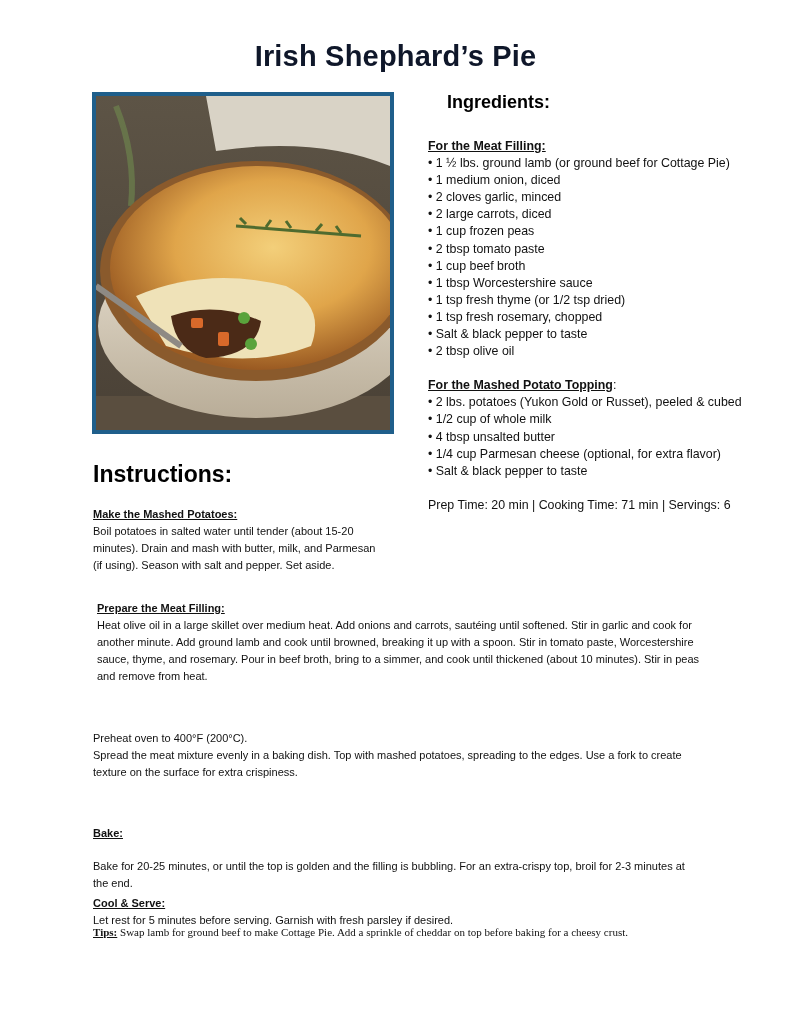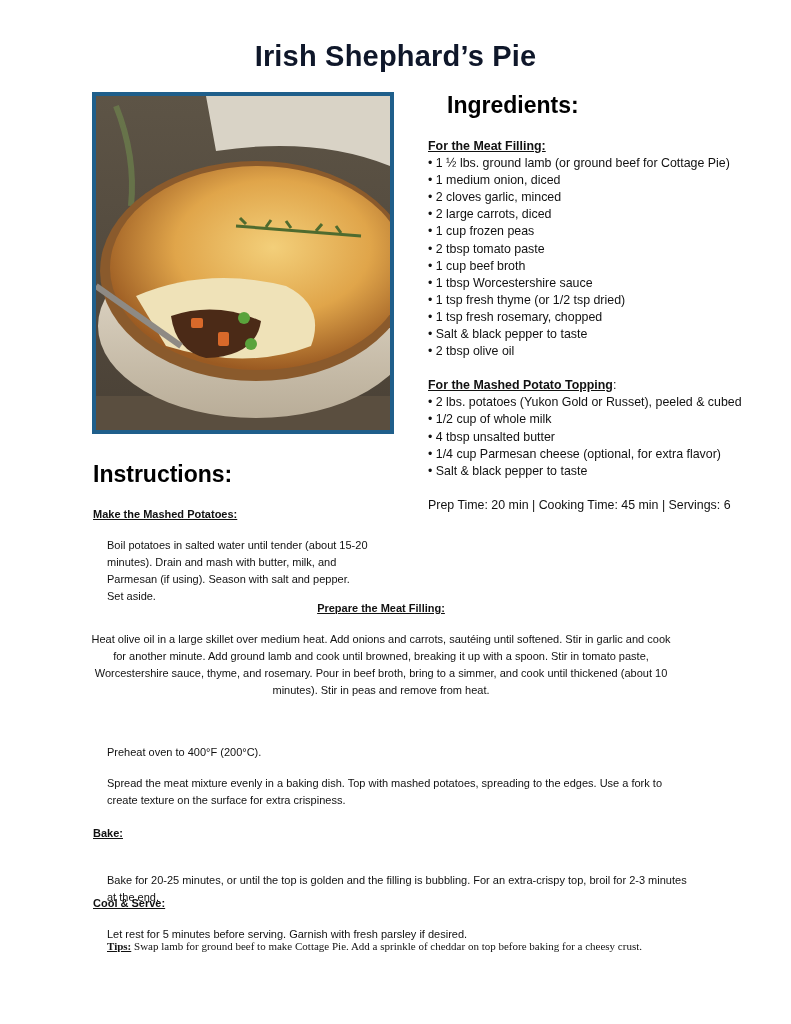--- a/index.html
+++ b/index.html
@@ -4,38 +4,38 @@
 <style>
   html, body { margin: 0; padding: 0; background: #ffffff; }
   body { width: 791px; height: 1024px; position: relative; overflow: hidden;
          font-family: "Liberation Sans", sans-serif; color: #111; }
   .abs { position: absolute; }
   .title { left: 0; width: 791px; top: 40px; text-align: center;
            font-size: 29px; font-weight: bold; color: #0f172a; letter-spacing: 0.2px; }
   .photo-frame { left: 92px; top: 92px; width: 294px; height: 334px;
                  border: 4px solid #1f5f8b; overflow: hidden; background: #6b5a4a; }
   .photo-frame svg { display: block; width: 100%; height: 100%; }
-  .h-ingredients { left: 447px; top: 92px; font-size: 23px; font-weight: bold; color: #000; }
+  .h-ingredients { left: 447px; top: 92px; font-size: 18px; font-weight: bold; color: #000; }
   .h-instructions { left: 93px; top: 461px; font-size: 23px; font-weight: bold; color: #000; }
   .ing-col { left: 428px; top: 138px; width: 330px; font-size: 12.4px; line-height: 17.1px; }
   .sub-h { font-weight: bold; text-decoration: underline; }
   .ing-list { list-style: none; margin: 0; padding: 0; }
   .ing-list li::before { content: "\2022\00a0"; }
   .gap { height: 17px; }
   .meta { margin-top: 17px; }
   .instr { font-size: 11px; line-height: 16.9px; }
   .instr .sub-h { display: block; }
   .step1 { left: 93px; top: 506px; width: 290px; }
-  .step2 { left: 76px; top: 600px; width: 610px; text-align: center; }
+  .step2 { left: 97px; top: 600px; width: 610px; }
   .step3 { left: 93px; top: 714px; width: 610px; }
   .step4 { left: 93px; top: 825px; width: 610px; }
   .step5 { left: 93px; top: 895px; width: 610px; }
   .tips  { left: 93px; top: 924px; width: 610px; font-family: Liberation Serif, serif; }
   .blank { height: 16px; }
-  p { margin: 14px; }
+  p { margin: 0; }
 </style>
 </head>
 <body>
 
 <h1 class="abs title" style="margin:0;">Irish Shephard’s Pie</h1>
 
 <div class="abs photo-frame">
   <svg viewBox="0 0 294 334" preserveAspectRatio="none">
     <defs>
       <radialGradient id="crust" cx="55%" cy="40%" r="60%">
@@ -93,21 +93,21 @@
   <div>
     <span class="sub-h">For the Mashed Potato Topping</span><span>:</span>
   </div>
   <ul class="ing-list">
     <li>2 lbs. potatoes (Yukon Gold or Russet), peeled &amp; cubed</li>
     <li>1/2 cup of whole milk</li>
     <li>4 tbsp unsalted butter</li>
     <li>1/4 cup Parmesan cheese (optional, for extra flavor)</li>
     <li>Salt &amp; black pepper to taste</li>
   </ul>
-  <div class="meta">Prep Time: 20 min | Cooking Time: 45 min | Servings: 6</div>
+  <div class="meta">Prep Time: 20 min | Cooking Time: 71 min | Servings: 6</div>
 </div>
 
 <h2 class="abs h-instructions" style="margin:0;">Instructions:</h2>
 
 <div class="abs instr step1">
   <span class="sub-h">Make the Mashed Potatoes:</span>
   <p>Boil potatoes in salted water until tender (about 15-20 minutes). Drain and mash with butter, milk, and Parmesan (if using). Season with salt and pepper. Set aside.</p>
 </div>
 
 <div class="abs instr step2">

